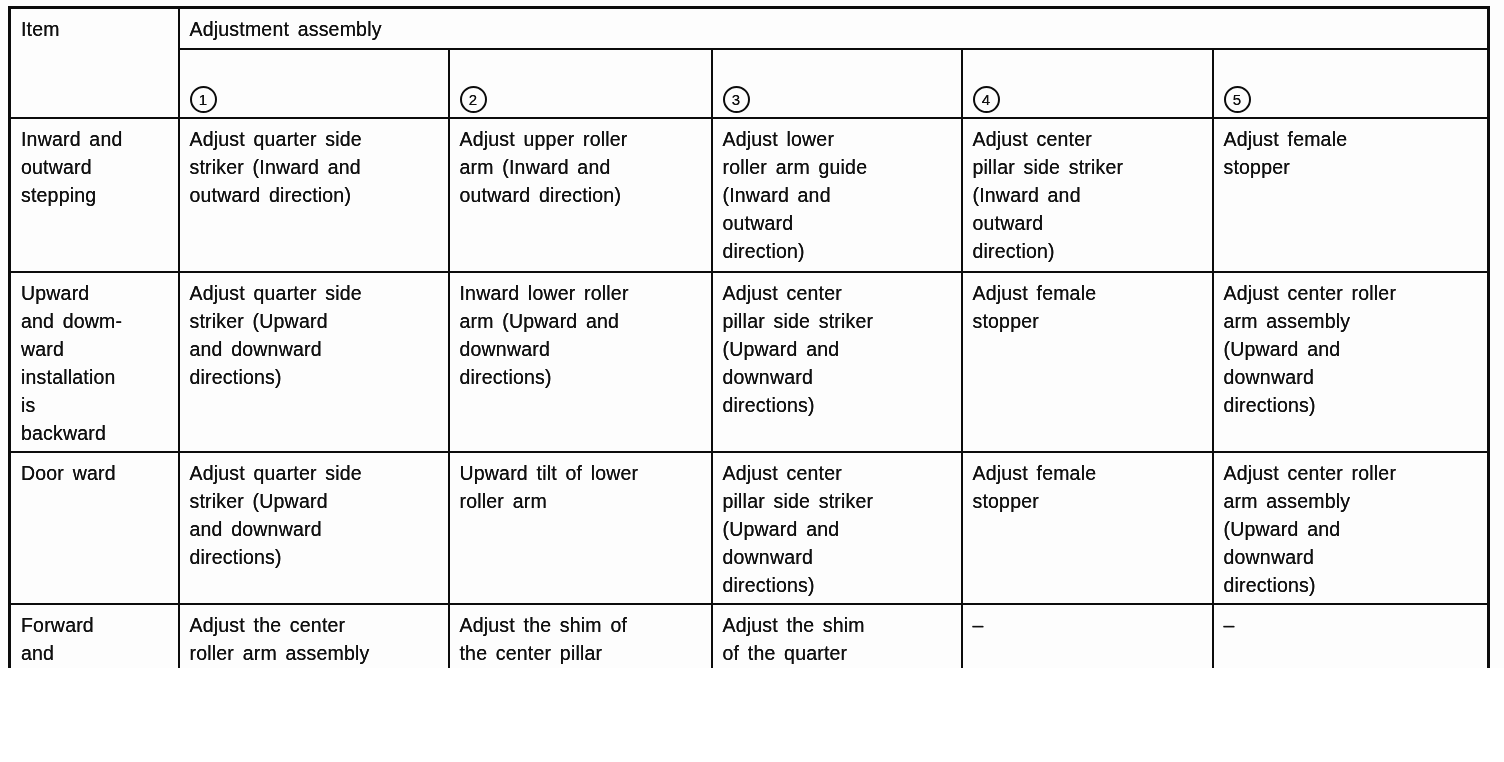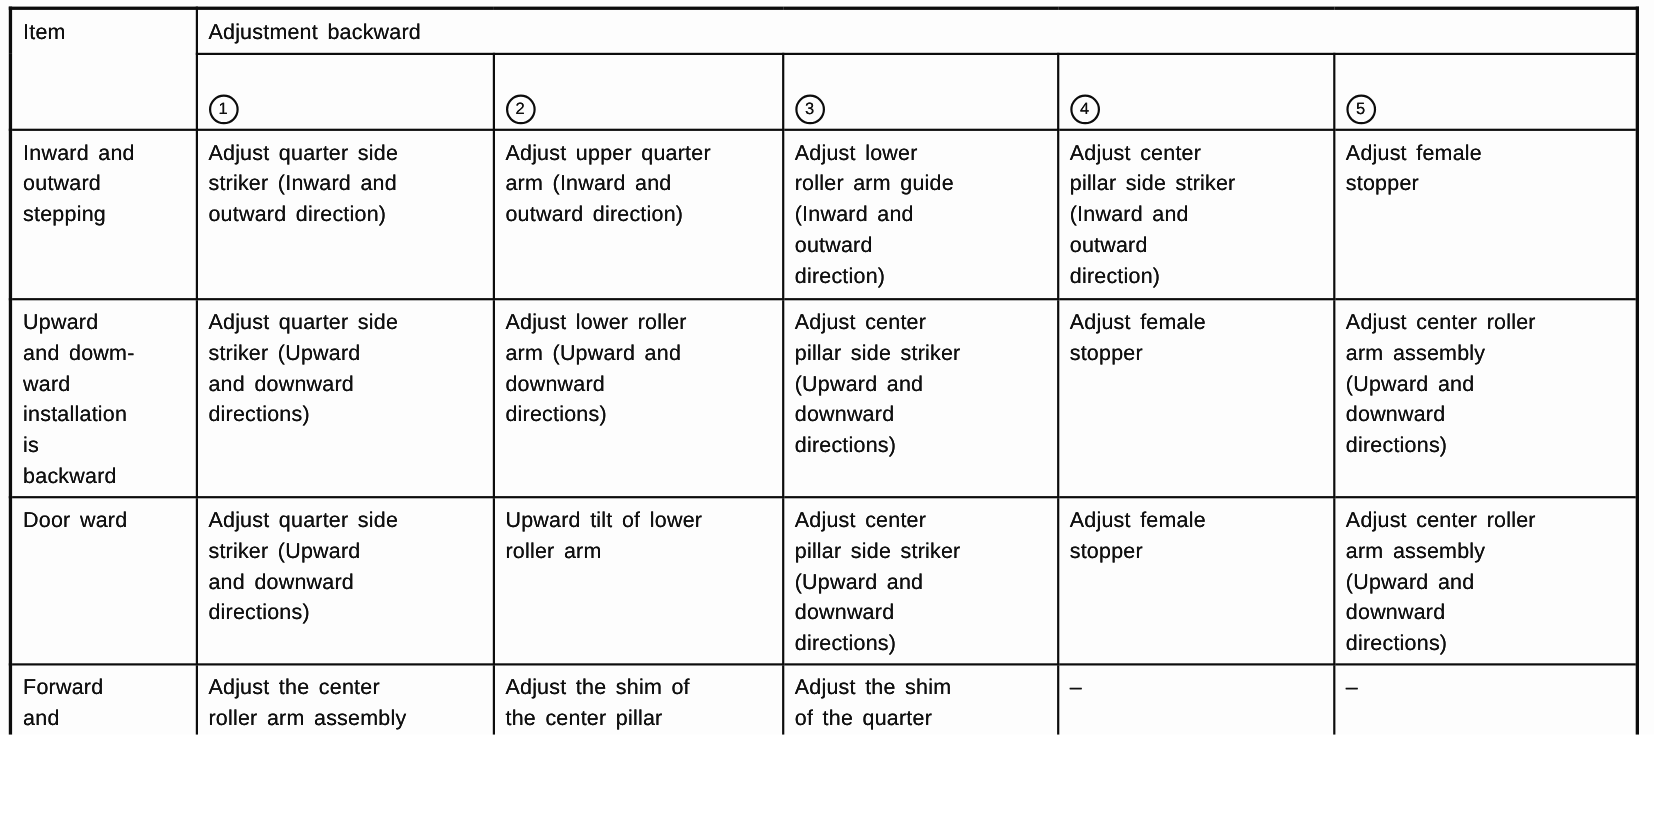--- a/index.html
+++ b/index.html
@@ -110,21 +110,21 @@
       <col style="width:169px">
       <col style="width:270px">
       <col style="width:263px">
       <col style="width:250px">
       <col style="width:251px">
       <col style="width:276px">
     </colgroup>
     <tbody>
       <tr class="hrow1">
         <th class="item-h" rowspan="2">Item</th>
-        <th class="proc-h" colspan="5">Adjustment backward</th>
+        <th class="proc-h" colspan="5">Adjustment assembly</th>
       </tr>
       <tr class="hrow2">
         <th class="num-h">
           <span class="circ">1</span>
         </th>
         <th class="num-h">
           <span class="circ">2</span>
         </th>
         <th class="num-h">
           <span class="circ">3</span>
@@ -137,21 +137,21 @@
         </th>
       </tr>
 
       <tr class="r1">
         <td class="item-c">Inward and
 outward
 stepping</td>
         <td>Adjust quarter side
 striker (Inward and
 outward direction)</td>
-        <td>Adjust upper quarter
+        <td>Adjust upper roller
 arm (Inward and
 outward direction)</td>
         <td>Adjust lower
 roller arm guide
 (Inward and
 outward
 direction)</td>
         <td>Adjust center
 pillar side striker
 (Inward and
@@ -165,21 +165,21 @@
         <td class="item-c">Upward
 and dowm-
 ward
 installation
 is
 backward</td>
         <td>Adjust quarter side
 striker (Upward
 and downward
 directions)</td>
-        <td>Adjust lower roller
+        <td>Inward lower roller
 arm (Upward and
 downward
 directions)</td>
         <td>Adjust center
 pillar side striker
 (Upward and
 downward
 directions)</td>
         <td>Adjust female
 stopper</td>

